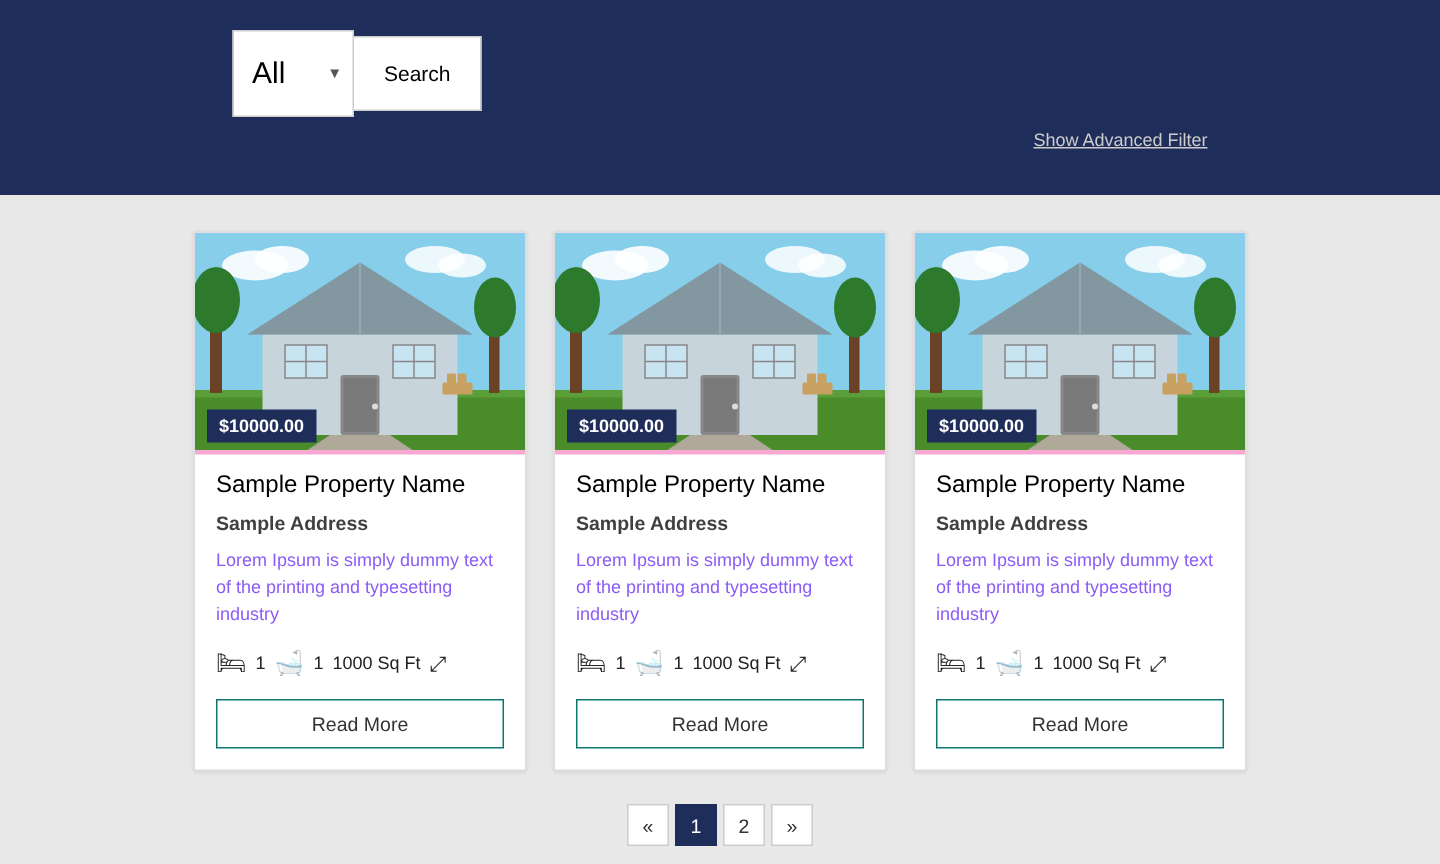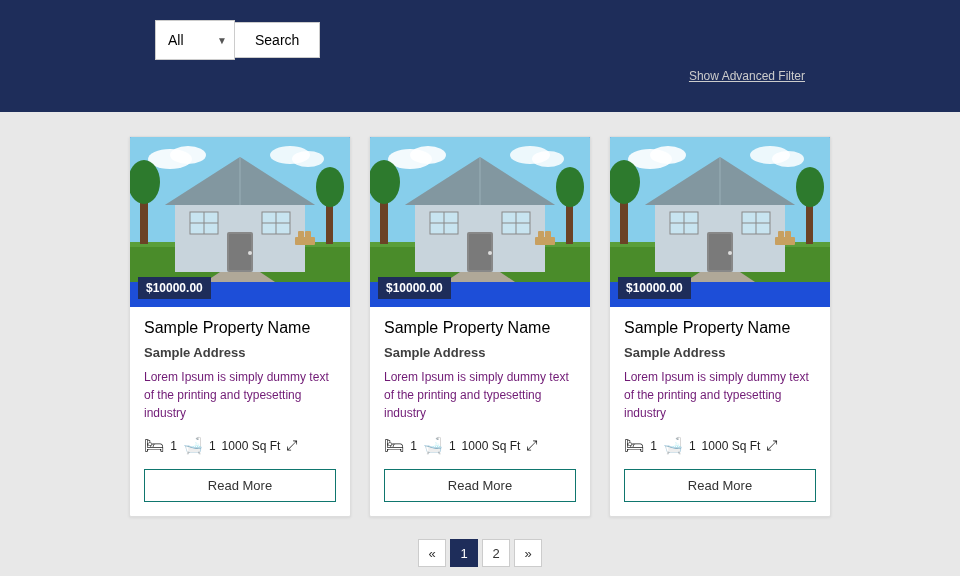--- a/index.html
+++ b/index.html
@@ -19,22 +19,22 @@
       display: flex;
       align-items: center;
       gap: 0;
       max-width: 650px;
       margin: 0 auto;
     }
     .search-type-select {
       background: #fff;
       border: 1px solid #ccc;
       padding: 10px 12px;
-      font-size: 14px;
-      height: 40px;
+      font-size: 20px;
+      height: 58px;
       cursor: pointer;
       min-width: 80px;
       appearance: none;
       -webkit-appearance: none;
       padding-right: 24px;
       position: relative;
     }
     .select-wrapper {
       position: relative;
       display: inline-flex;
@@ -55,21 +55,21 @@
       border-left: none;
       padding: 0 12px;
       font-size: 14px;
       color: #999;
       outline: none;
     }
     .search-button {
       background: #fff;
       border: 1px solid #ccc;
       border-left: none;
-      height: 36px;
+      height: 50px;
       padding: 0 20px;
       font-size: 14px;
       cursor: pointer;
       white-space: nowrap;
     }
     .advanced-filter {
       text-align: right;
       max-width: 650px;
       margin: 6px auto 0;
     }
@@ -99,23 +99,23 @@
       border-radius: 2px;
       width: 222px;
       flex: 1;
       max-width: 222px;
       overflow: hidden;
       box-shadow: 0 1px 3px rgba(0,0,0,0.08);
     }
 
     .card-image-wrapper {
       position: relative;
-      height: 170px;
+      height: 148px;
       overflow: hidden;
-      background: #1d4ed8;
+      background: #f9a8d4;
     }
 
     .price-badge {
       position: absolute;
       bottom: 8px;
       left: 8px;
       background: #1e2d5a;
       color: #fff;
       font-size: 12px;
       font-weight: bold;
@@ -135,21 +135,21 @@
 
     .card-address {
       font-size: 13px;
       font-weight: bold;
       color: #404040;
       margin-bottom: 8px;
     }
 
     .card-description {
       font-size: 12px;
-      color: #701a75;
+      color: #8b5cf6;
       line-height: 1.5;
       margin-bottom: 14px;
     }
 
     .card-features {
       display: flex;
       align-items: center;
       gap: 6px;
       font-size: 12px;
       color: #222;

